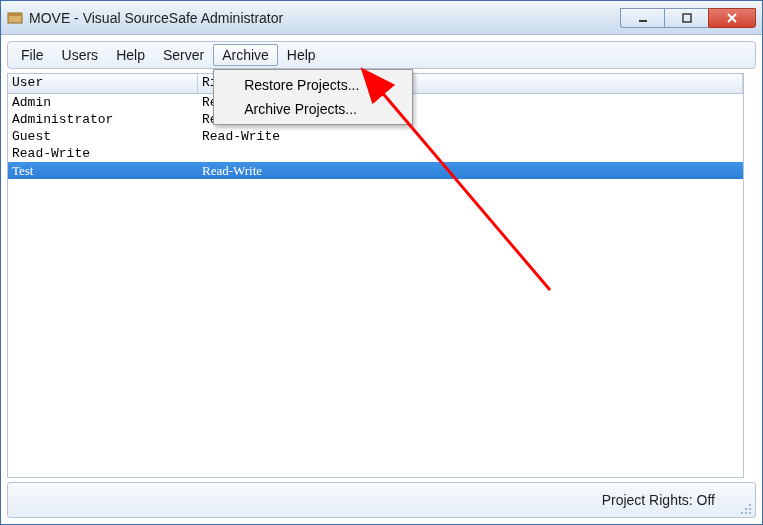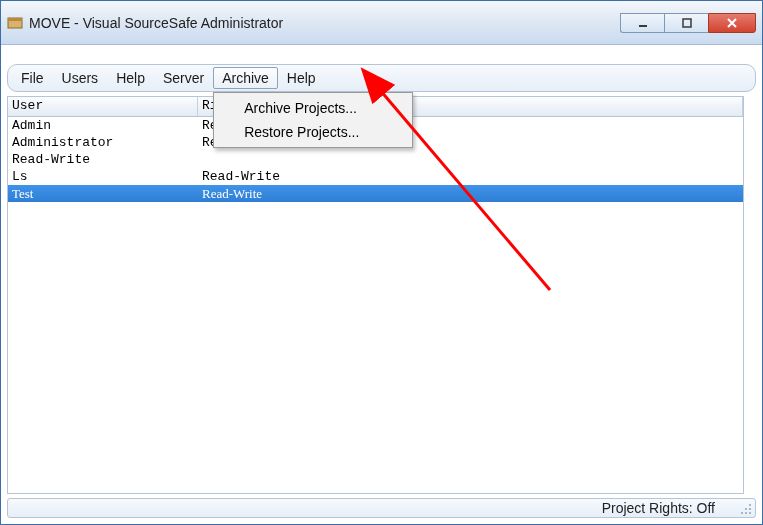--- a/index.html
+++ b/index.html
@@ -18,21 +18,21 @@
     }
     .window {
       width: 763px;
       height: 525px;
       border: 1px solid #3a6ea5;
       background: #fff;
       display: flex;
       flex-direction: column;
     }
     .titlebar {
-      height: 44px;
+      height: 34px;
       background: linear-gradient(to bottom, #f3f7fb 0%, #dde7f3 50%, #cadcf0 100%);
       border-bottom: 1px solid #a9b8cc;
       display: flex;
       align-items: center;
       padding: 0 6px;
       position: relative;
     }
     .titlebar-icon {
       width: 16px;
       height: 16px;
@@ -72,27 +72,26 @@
     }
     .win-btn svg { pointer-events: none; }
 
     .menubar-wrapper {
       padding: 6px 6px 2px 6px;
       background: #fff;
     }
     .menubar {
       background: linear-gradient(to bottom, #f7fafe, #e6eef7);
       border: 1px solid #b6c5d6;
-      border-radius: 10px;
+      border-radius: 4px;
       display: flex;
       align-items: center;
       padding: 3px 4px;
       height: 28px;
       position: relative;
-      margin-top: 13px;
     }
     .menu-item {
       padding: 2px 8px;
       color: #1a1a1a;
       cursor: pointer;
       font-size: 14px;
       border: 1px solid transparent;
       border-radius: 2px;
       position: relative;
     }
@@ -163,21 +162,21 @@
       white-space: nowrap;
     }
     .tr.selected {
       background: #3a8bdf;
       background: linear-gradient(to bottom, #3f93e8, #2f7ed6);
       color: #fff;
       font-family: Liberation Serif, serif;
     }
 
     .statusbar {
-      height: 20px;
+      height: 36px;
       margin: 0 6px 6px 6px;
       background: linear-gradient(to bottom, #f7fafe, #e6eef7);
       border: 1px solid #b6c5d6;
       border-radius: 3px;
       display: flex;
       align-items: center;
       justify-content: flex-end;
       padding: 0 40px 0 10px;
       font-size: 14px;
       color: #222;
@@ -235,22 +234,22 @@
 
   <div class="menubar-wrapper">
     <div class="menubar">
       <div class="menu-item">File</div>
       <div class="menu-item">Users</div>
       <div class="menu-item">Help</div>
       <div class="menu-item">Server</div>
       <div class="menu-item active">
         <span>Archive</span>
         <div class="dropdown">
+          <div class="dropdown-item">Restore Projects...</div>
           <div class="dropdown-item">Archive Projects...</div>
-          <div class="dropdown-item">Restore Projects...</div>
         </div>
       </div>
       <div class="menu-item">Help</div>
     </div>
   </div>
 
   <div class="content-area">
     <div class="table-header">
       <div class="th col-user">User</div>
       <div class="th col-rights">Rights</div>
@@ -258,24 +257,24 @@
     <div class="table-body">
       <div class="tr">
         <div class="td col-user">Admin</div>
         <div class="td col-rights">Read-Write</div>
       </div>
       <div class="tr">
         <div class="td col-user">Administrator</div>
         <div class="td col-rights">Read-Write</div>
       </div>
       <div class="tr">
+        <div class="td col-user">Guest</div>
         <div class="td col-rights">Read-Write</div>
       </div>
       <div class="tr">
-        <div class="td col-user">Ls</div>
         <div class="td col-rights">Read-Write</div>
       </div>
       <div class="tr selected">
         <div class="td col-user">Test</div>
         <div class="td col-rights">Read-Write</div>
       </div>
     </div>
   </div>
 
   <div class="statusbar">

